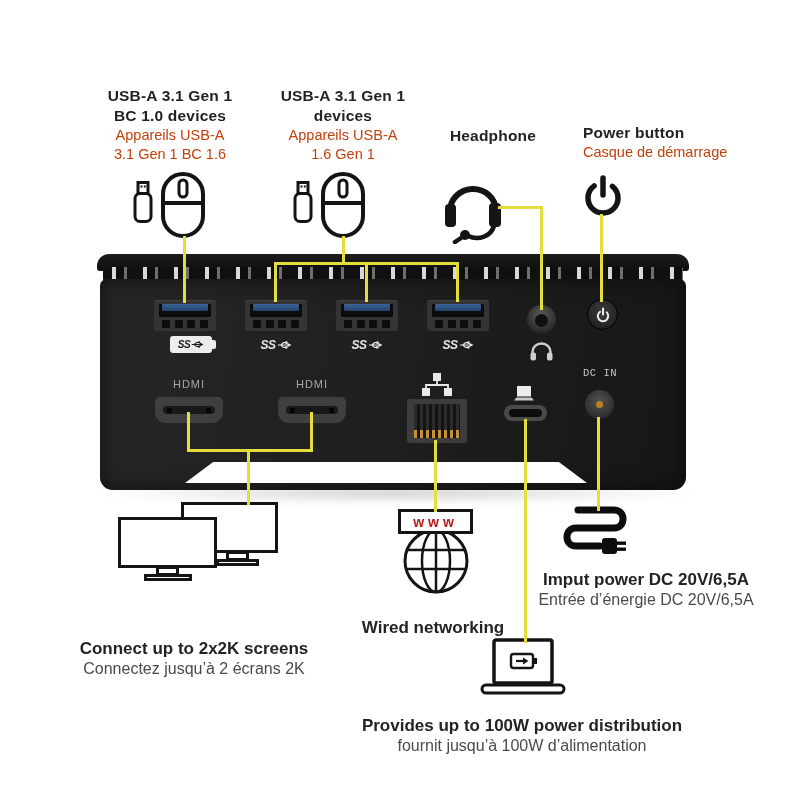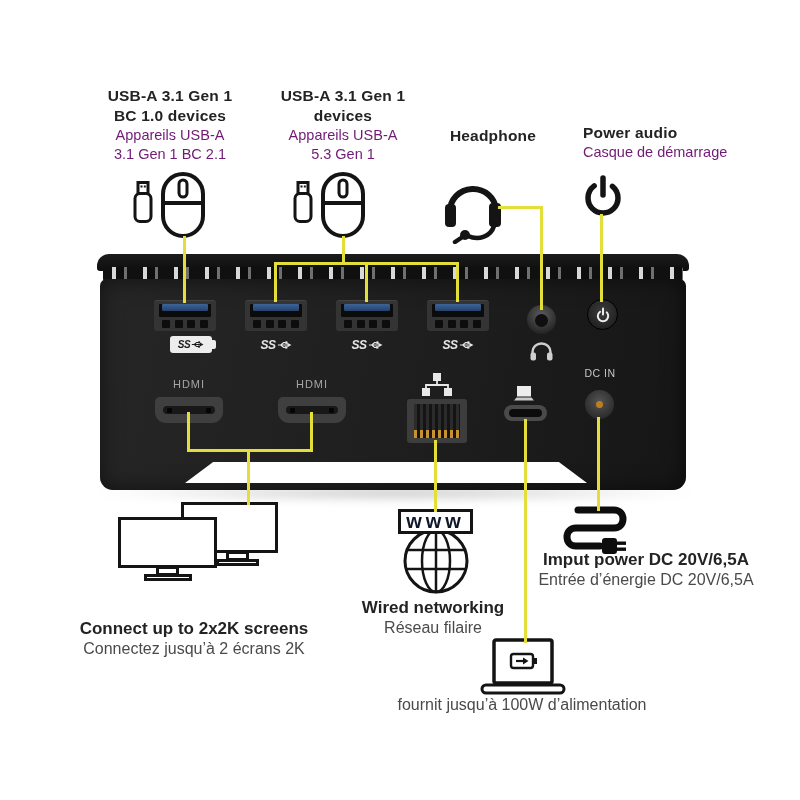--- a/index.html
+++ b/index.html
@@ -3,22 +3,22 @@
 <meta charset="utf-8">
 <style>
   html,body{margin:0;padding:0;background:#fff;}
   #canvas{position:relative;width:754px;height:800px;background:#fff;overflow:hidden;
           font-family:"Liberation Sans",sans-serif;}
   #canvas *{box-sizing:border-box;}
   .abs{position:absolute;}
   
   .lbl{position:absolute;text-align:center;}
   .lbl .b{font-weight:bold;font-size:15.5px;line-height:20px;color:#232323;letter-spacing:0.2px;}
-  .lbl .s{font-size:14.5px;line-height:19px;color:#701a75;}
-  .cap{position:absolute;text-align:center;}
+  .lbl .s{font-size:14.5px;line-height:19px;color:#c2410c;}
+  .cap{position:absolute;text-align:center;margin-top:20px;}
   .cap .b{font-weight:bold;font-size:17px;line-height:21px;color:#232323;}
   .cap .s{font-size:16px;line-height:20px;color:#4a4a4a;}
   
   .ln{position:absolute;background:#e4de3b;z-index:6;}
   .v{width:3px;} .h{height:3px;}
   
   #dock{position:absolute;left:100px;top:254px;width:586px;height:236px;z-index:2;}
   .dock-lid{position:absolute;left:-3px;top:0;width:592px;height:17px;
             background:linear-gradient(180deg,#1c1c1c,#0e0e0e);border-radius:12px 12px 3px 3px;}
   .dock-grille{position:absolute;left:3px;top:13px;width:580px;height:14px;border-radius:2px;
@@ -56,52 +56,52 @@
             background:repeating-linear-gradient(90deg,#c89131 0 3px,#141414 3px 6px);}
   .usbc{position:absolute;left:504px;top:405px;width:43px;height:16px;background:#4a4a4a;border-radius:8px;z-index:3;}
   .usbc i{display:block;margin:4px auto 0;width:33px;height:8px;background:#0c0c0c;border-radius:4px;}
   .jack{position:absolute;left:527px;top:305px;width:29px;height:29px;border-radius:50%;z-index:3;
         background:radial-gradient(circle at 50% 35%,#5c5c5c,#262626 75%);}
   .jack i{position:absolute;left:8px;top:9px;width:13px;height:13px;border-radius:50%;background:#0f0f0f;}
   .pwr-btn{position:absolute;left:587px;top:299px;width:31px;height:31px;border-radius:50%;z-index:3;
         background:radial-gradient(circle at 50% 40%,#3d3d3d,#1e1e1e 80%);border:1px solid #000;
         display:flex;align-items:center;justify-content:center;}
   .dc-lbl{position:absolute;left:570px;top:367px;width:60px;text-align:center;color:#c6c6c6;
-        font-size:10.5px;letter-spacing:0.5px;z-index:3;}
+        font-size:10.5px;letter-spacing:0.5px;z-index:3;font-family:Liberation Mono, monospace;}
   .dc-jack{position:absolute;left:585px;top:390px;width:29px;height:29px;border-radius:50%;z-index:3;
         background:radial-gradient(circle at 50% 40%,#535353,#2d2d2d 72%);}
   .dc-jack i{position:absolute;left:11px;top:11px;width:7px;height:7px;border-radius:50%;background:#bb7f22;}
   
   .mon{position:absolute;background:#fff;border:3px solid #141414;}
   .www-banner{position:absolute;left:398px;top:509px;width:75px;height:25px;background:#fff;border:3px solid #141414;
         display:flex;align-items:center;justify-content:center;z-index:4;
-        font-weight:bold;font-size:20px;letter-spacing:4px;color:#0f172a;}
+        font-weight:bold;font-size:14px;letter-spacing:4px;color:#b91c1c;}
 </style>
 </head>
 <body>
 
 <div id="canvas">
 
   <div class="lbl" style="left:70px;top:86px;width:200px;">
     <div class="b">USB-A 3.1 Gen 1</div>
     <div class="b">BC 1.0 devices</div>
     <div class="s">Appareils USB-A</div>
-    <div class="s">3.1 Gen 1 BC 2.1</div>
+    <div class="s">3.1 Gen 1 BC 1.6</div>
   </div>
   <div class="lbl" style="left:243px;top:86px;width:200px;">
     <div class="b">USB-A 3.1 Gen 1</div>
     <div class="b">devices</div>
     <div class="s">Appareils USB-A</div>
-    <div class="s">5.3 Gen 1</div>
+    <div class="s">1.6 Gen 1</div>
   </div>
   <div class="lbl" style="left:418px;top:126px;width:150px;">
     <div class="b">Headphone</div>
   </div>
   <div class="lbl" style="left:583px;top:123px;width:185px;text-align:left;">
-    <div class="b">Power audio</div>
+    <div class="b">Power button</div>
     <div class="s">Casque de démarrage</div>
   </div>
 
   <svg class="abs" style="left:133px;top:181px;" width="20" height="42" viewBox="0 0 20 42">
     <rect x="5" y="1.5" width="10" height="11" fill="none" stroke="#141414" stroke-width="3"></rect>
     <rect x="7.5" y="4.5" width="2" height="2" fill="#141414"></rect>
       <rect x="10.8" y="4.5" width="2" height="2" fill="#141414"></rect>
     <rect x="2" y="12.5" width="16" height="28" rx="5" fill="none" stroke="#141414" stroke-width="3"></rect>
   </svg>
   <svg class="abs" style="left:161px;top:172px;" width="44" height="66" viewBox="0 0 44 66">
@@ -308,21 +308,20 @@
   <svg class="abs" style="left:402px;top:524px;z-index:2;" width="68" height="72" viewBox="0 0 68 72">
     <circle cx="34" cy="37" r="31" fill="#fff" stroke="#141414" stroke-width="3"></circle>
     <ellipse cx="34" cy="37" rx="14" ry="31" fill="none" stroke="#141414" stroke-width="2.5"></ellipse>
     <line x1="34" y1="6" x2="34" y2="68" stroke="#141414" stroke-width="2.5"></line>
     <line x1="4" y1="26" x2="64" y2="26" stroke="#141414" stroke-width="2.5"></line>
     <line x1="3" y1="45" x2="65" y2="45" stroke="#141414" stroke-width="2.5"></line>
   </svg>
   <div class="www-banner">www</div>
   <div class="cap" style="left:343px;top:597px;width:180px;">
     <div class="b">Wired networking</div>
-    <div class="s">Réseau filaire</div>
   </div>
 
   <svg class="abs" style="left:558px;top:504px;z-index:3;" width="78" height="56" viewBox="0 0 78 56">
     <path d="M20,6 H56 C68,6 68,24 56,24 H18 C6,24 6,42 18,42 H42" fill="none" stroke="#0d0d0d" stroke-width="7" stroke-linecap="round"></path>
     <rect x="44" y="34" width="15" height="16" rx="3" fill="#0d0d0d"></rect>
     <rect x="59" y="37.5" width="9" height="3.4" fill="#0d0d0d"></rect>
     <rect x="59" y="43.5" width="9" height="3.4" fill="#0d0d0d"></rect>
   </svg>
   <div class="cap" style="left:518px;top:549px;width:256px;">
     <div class="b">Imput power DC 20V/6,5A</div>
@@ -331,16 +330,17 @@
 
   <svg class="abs" style="left:480px;top:638px;z-index:3;" width="86" height="58" viewBox="0 0 86 58">
     <rect x="14" y="2" width="58" height="43" rx="2" fill="#fff" stroke="#141414" stroke-width="3.5"></rect>
     <rect x="2" y="47" width="82" height="8" rx="4" fill="#fff" stroke="#141414" stroke-width="3"></rect>
     <rect x="31" y="16" width="22" height="14" rx="2.5" fill="none" stroke="#141414" stroke-width="2.4"></rect>
     <rect x="53.5" y="20" width="3.5" height="6" fill="#141414"></rect>
     <line x1="36" y1="23" x2="43" y2="23" stroke="#141414" stroke-width="2.2"></line>
     <polygon points="43,19.5 48.5,23 43,26.5" fill="#141414"></polygon>
   </svg>
   <div class="cap" style="left:322px;top:695px;width:400px;">
+    <div class="b">Provides up to 100W power distribution</div>
     <div class="s">fournit jusqu’à 100W d’alimentation</div>
   </div>
 
 </div>
 
 </body></html>

